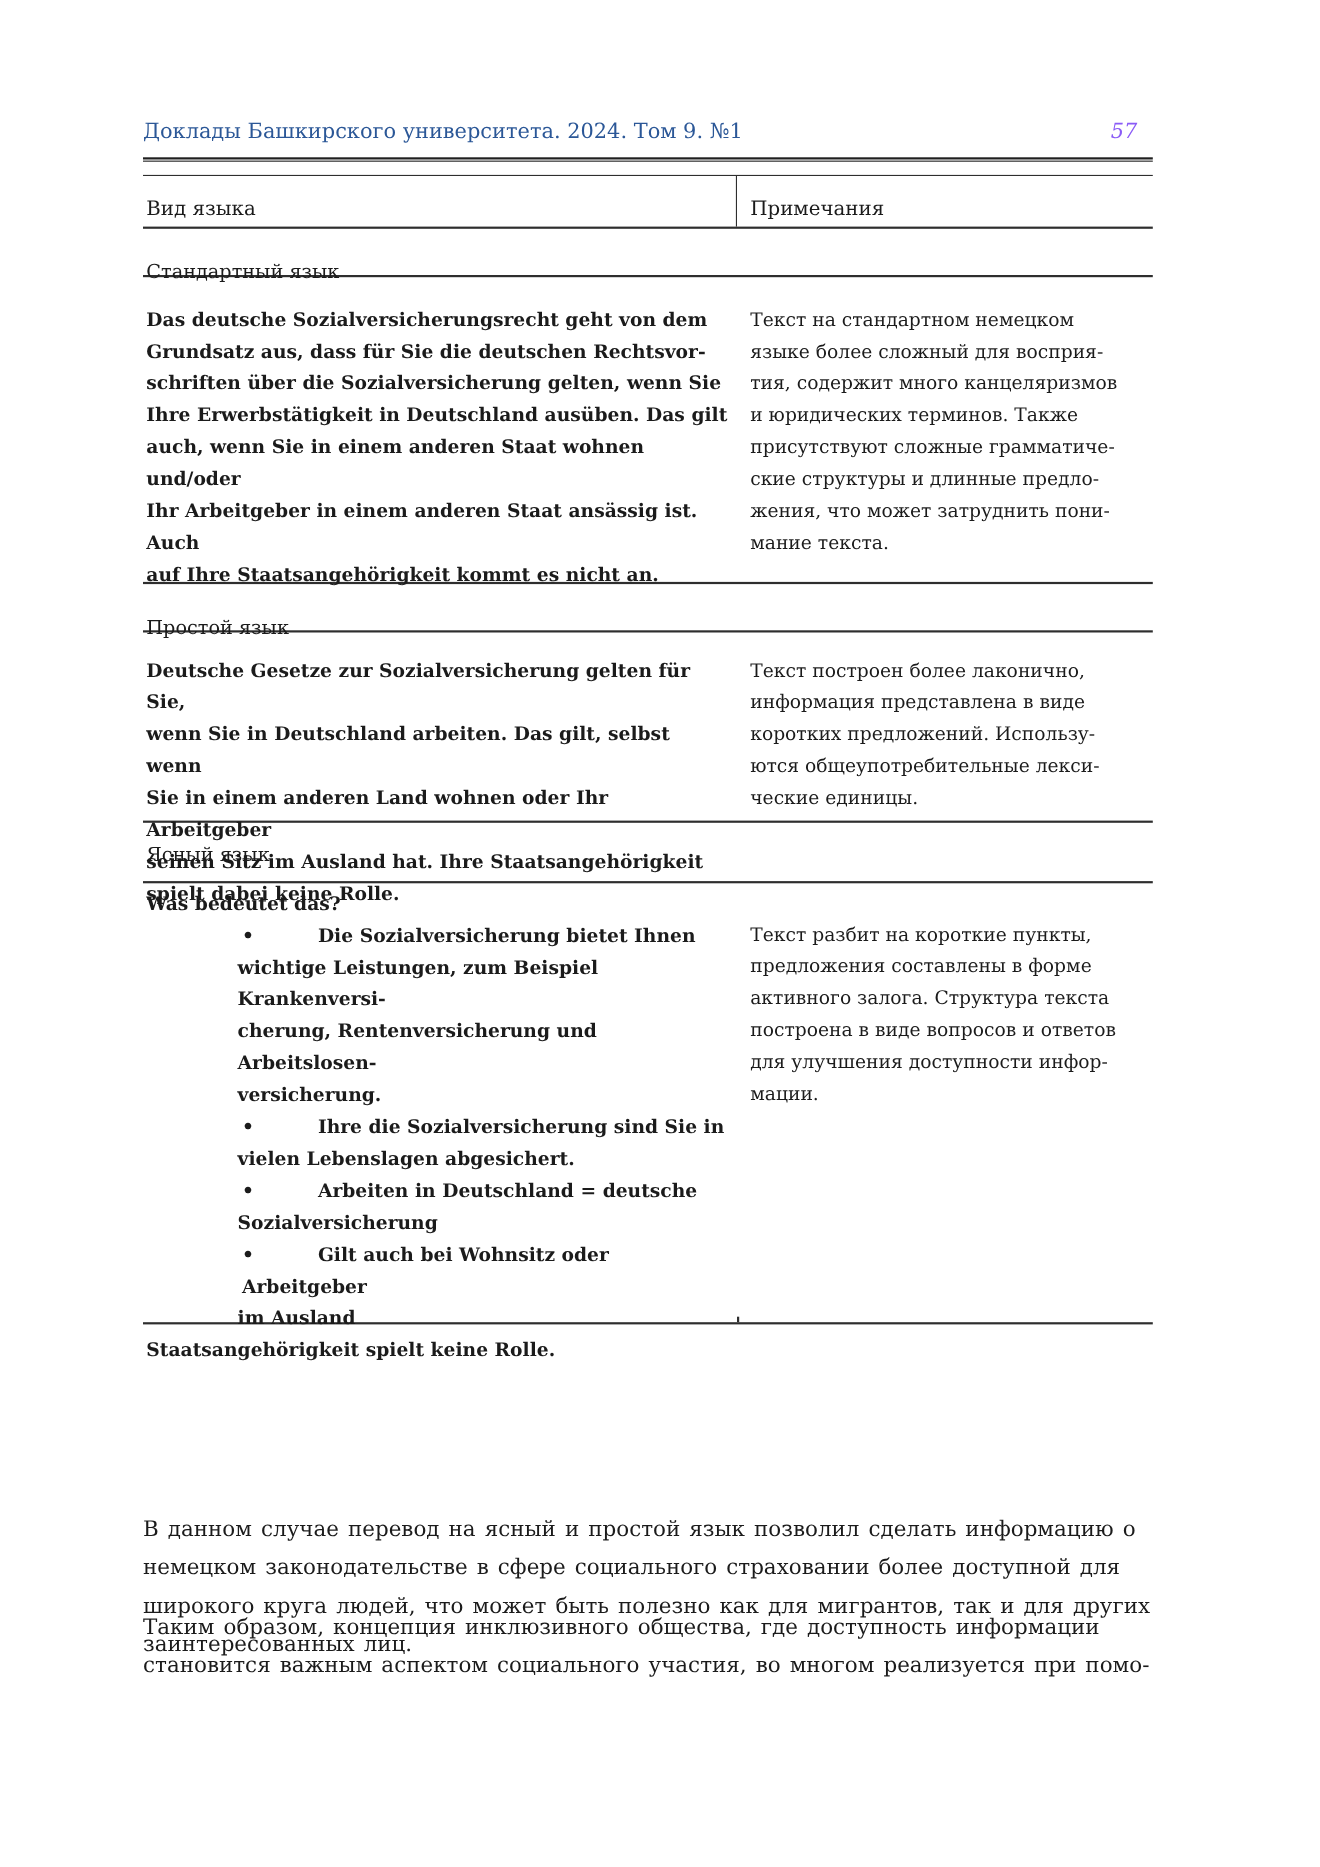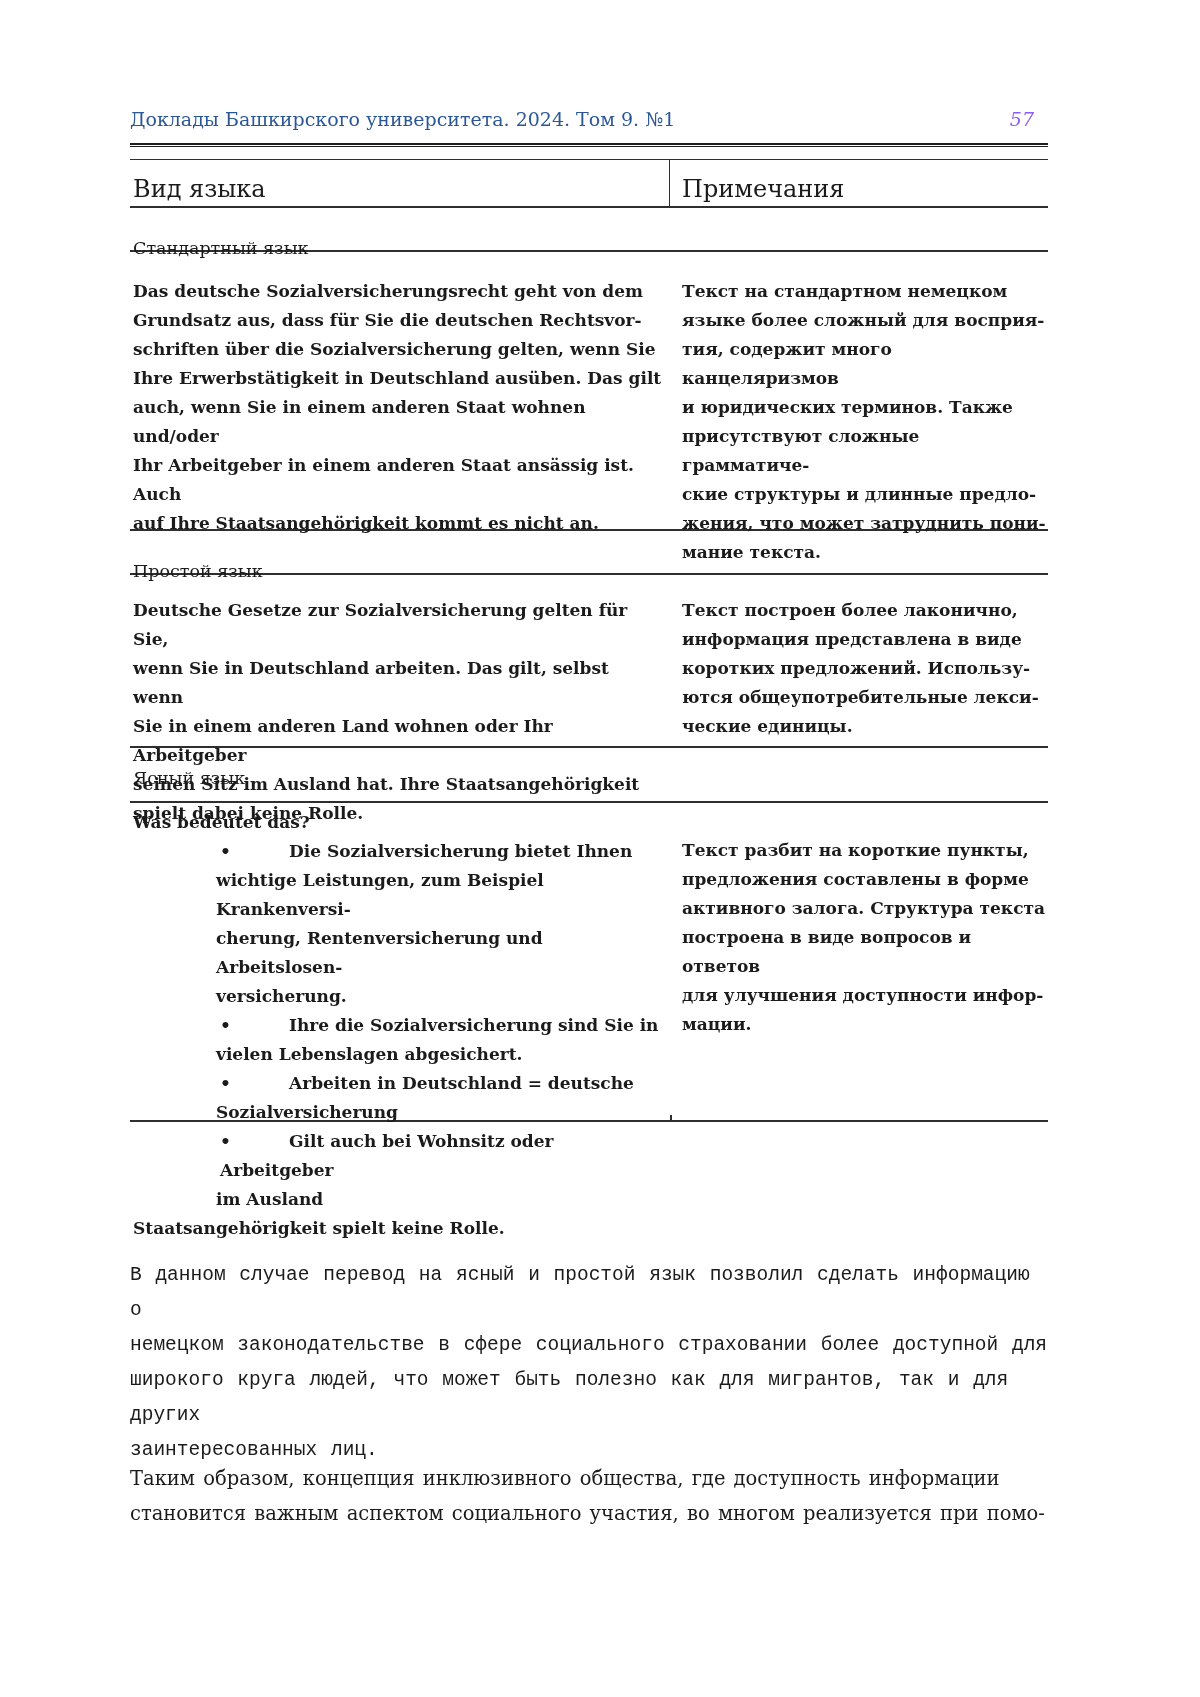--- a/index.html
+++ b/index.html
@@ -46,37 +46,37 @@
   .tbl {
     position: absolute;
     left: 130px;
     top: 159px;
     width: 918px;
     border-top: 1.5px solid #2e2e2e;
     font-size: 17px;
     line-height: 29px;
   }
   .row { border-bottom: 2px solid #2e2e2e; }
-  .hdr { display: flex; height: 48px; font-size: 24px; }
+  .hdr { display: flex; height: 48px; font-size: 18px; }
   .hdr .cl {
     width: 540px;
     border-right: 1.5px solid #2e2e2e;
     padding: 15px 6px 0 3px;
   }
   .hdr .cr { flex: 1; padding: 15px 0 0 12px; }
   .sec { height: 44px; padding: 26px 0 0 3px; font-size: 17.5px; }
   .sec3 { height: 55px; padding-top: 16px; }
   .cont { display: flex; }
   .cont .cl { width: 540px; padding: 0 6px 0 3px; font-weight: bold; }
-  .cont .cr { flex: 1; padding: 0 0 0 12px; font-weight: bold; }
+  .cont .cr { flex: 1; padding: 0 0 0 12px; }
   .cont1 { height: 279px; }
   .cont1 .cl, .cont1 .cr { padding-top: 25px; }
   .cont2 { height: 173px; }
   .cont2 .cl, .cont2 .cr { padding-top: 21px; }
-  .cont3 { height: 319px; position: relative; justify-content: space-between; }
+  .cont3 { height: 401px; position: relative; justify-content: space-between; }
   .cont3 .cl { padding-top: 5px; }
   .cont3 .cr { padding-top: 33px; }
   .cont3::after {
     content: "";
     position: absolute;
     left: 540px;
     bottom: 0;
     width: 1.5px;
     height: 5px;
     background: #2e2e2e;
@@ -89,21 +89,21 @@
   
   .para {
     position: absolute;
     left: 130px;
     width: 920px;
     font-size: 19.5px;
     line-height: 35px;
     word-spacing: 2px;
     white-space: pre-line;
   }
-  .p1 { top: 1258px; font-family: Liberation Mono, monospace; }
+  .p1 { top: 1372px; }
   .p2 { top: 1461px; }
 </style>
 </head>
 <body>
 
 <div class="page">
 
   <div class="running-head">
     <span class="journal">Доклады Башкирского университета. 2024. Том 9. №1</span>
     <span class="pagenum">57</span>

